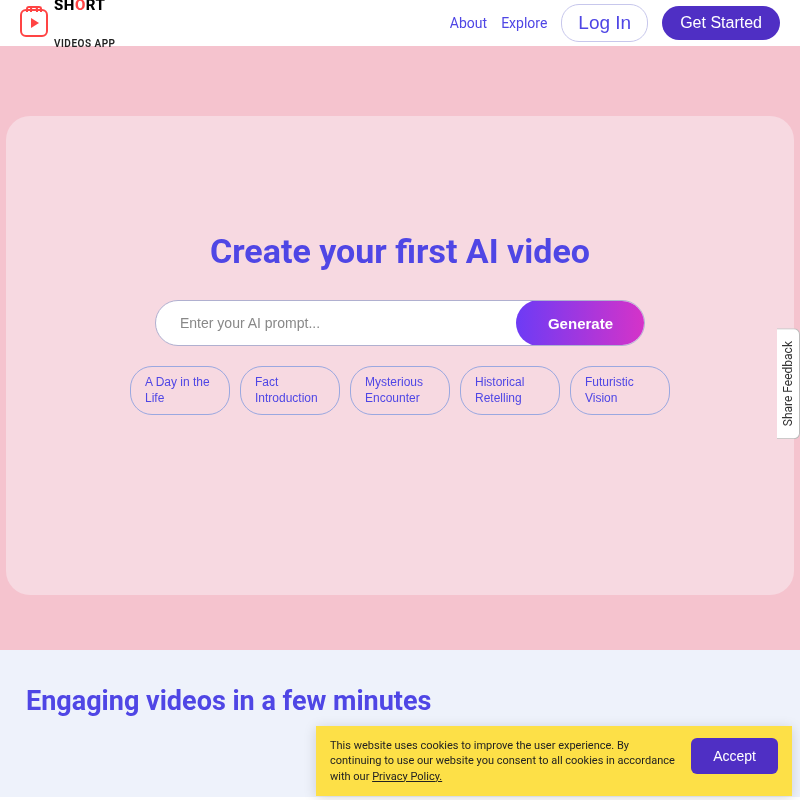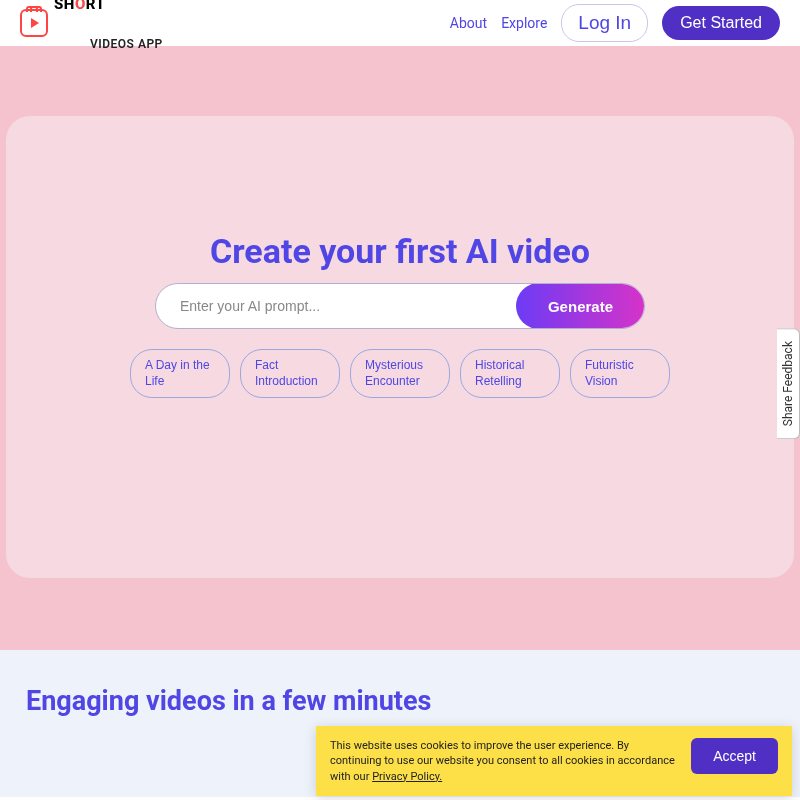--- a/index.html
+++ b/index.html
@@ -7,30 +7,30 @@
 
 .header { display: flex; justify-content: space-between; align-items: center; padding: 8px 20px; background: #fff; height: 46px; }
 .logo { display: flex; align-items: center; gap: 6px; }
 .logo-icon { width: 28px; height: 28px; border: 2px solid #f44; border-radius: 6px; display: flex; align-items: center; justify-content: center; position: relative; }
 .logo-icon::before { content: ''; position: absolute; top: -5px; left: 4px; width: 8px; height: 4px; border: 2px solid #f44; border-bottom: none; border-radius: 3px 3px 0 0; }
 .logo-icon::after { content: ''; position: absolute; top: -5px; right: 4px; width: 8px; height: 4px; border: 2px solid #f44; border-bottom: none; border-radius: 3px 3px 0 0; }
 .logo-play { width: 0; height: 0; border-left: 8px solid #f44; border-top: 5px solid transparent; border-bottom: 5px solid transparent; margin-left: 2px; }
 .logo-text { display: flex; flex-direction: column; line-height: 1; }
 .logo-main { font-weight: 800; font-size: 15px; letter-spacing: 0.5px; }
 .logo-main .o { color: #f44; }
-.logo-sub { font-size: 12px; font-weight: 600; letter-spacing: 0.5px; color: #222; margin-left: 36px; }
+.logo-sub { font-size: 10px; font-weight: 600; letter-spacing: 0.5px; color: #222; }
 
 .nav { display: flex; align-items: center; gap: 14px; }
 .nav-link { color: #4f46e5; font-size: 14px; text-decoration: none; cursor: pointer; }
 .btn-login { color: #4f46e5; border: 1px solid #c7c7ec; background: #fff; padding: 7px 16px; border-radius: 18px; font-size: 19px; cursor: pointer; }
 .btn-getstarted { background: #4f2fc4; color: #fff; border: none; padding: 8px 18px; border-radius: 18px; font-size: 16px; cursor: pointer; }
 
 .hero-outer { background: #f5c3ce; padding: 70px 6px 45px; min-height: 604px; }
 .hero-card { background: #f7d9e1; border-radius: 24px; padding: 115px 30px 180px; text-align: center; }
-.hero-title { color: #4f46e5; font-size: 34px; font-weight: 700; margin-bottom: 12px; }
+.hero-title { color: #4f46e5; font-size: 34px; font-weight: 700; margin-bottom: 29px; }
 
 .prompt-row { display: flex; justify-content: center; margin-bottom: 20px; }
 .prompt-wrap { display: flex; width: 490px; border: 1px solid #b0b0d0; border-radius: 28px; overflow: hidden; background: #fff; }
 .prompt-input { flex: 1; border: none; padding: 14px 24px; font-size: 14px; outline: none; background: transparent; }
 .prompt-input::placeholder { color: #888; }
 .btn-generate { background: linear-gradient(90deg, #6d3bf5, #d633c8); color: #fff; border: none; padding: 0 32px; font-size: 15px; font-weight: 600; cursor: pointer; border-radius: 28px; margin: -1px; }
 
 .chips { display: flex; justify-content: center; gap: 10px; flex-wrap: nowrap; }
 .chip { border: 1px solid #9aa8e0; border-radius: 22px; padding: 8px 14px; color: #4f46e5; font-size: 12px; background: transparent; cursor: pointer; text-align: left; line-height: 1.3; max-width: 100px; }
 

